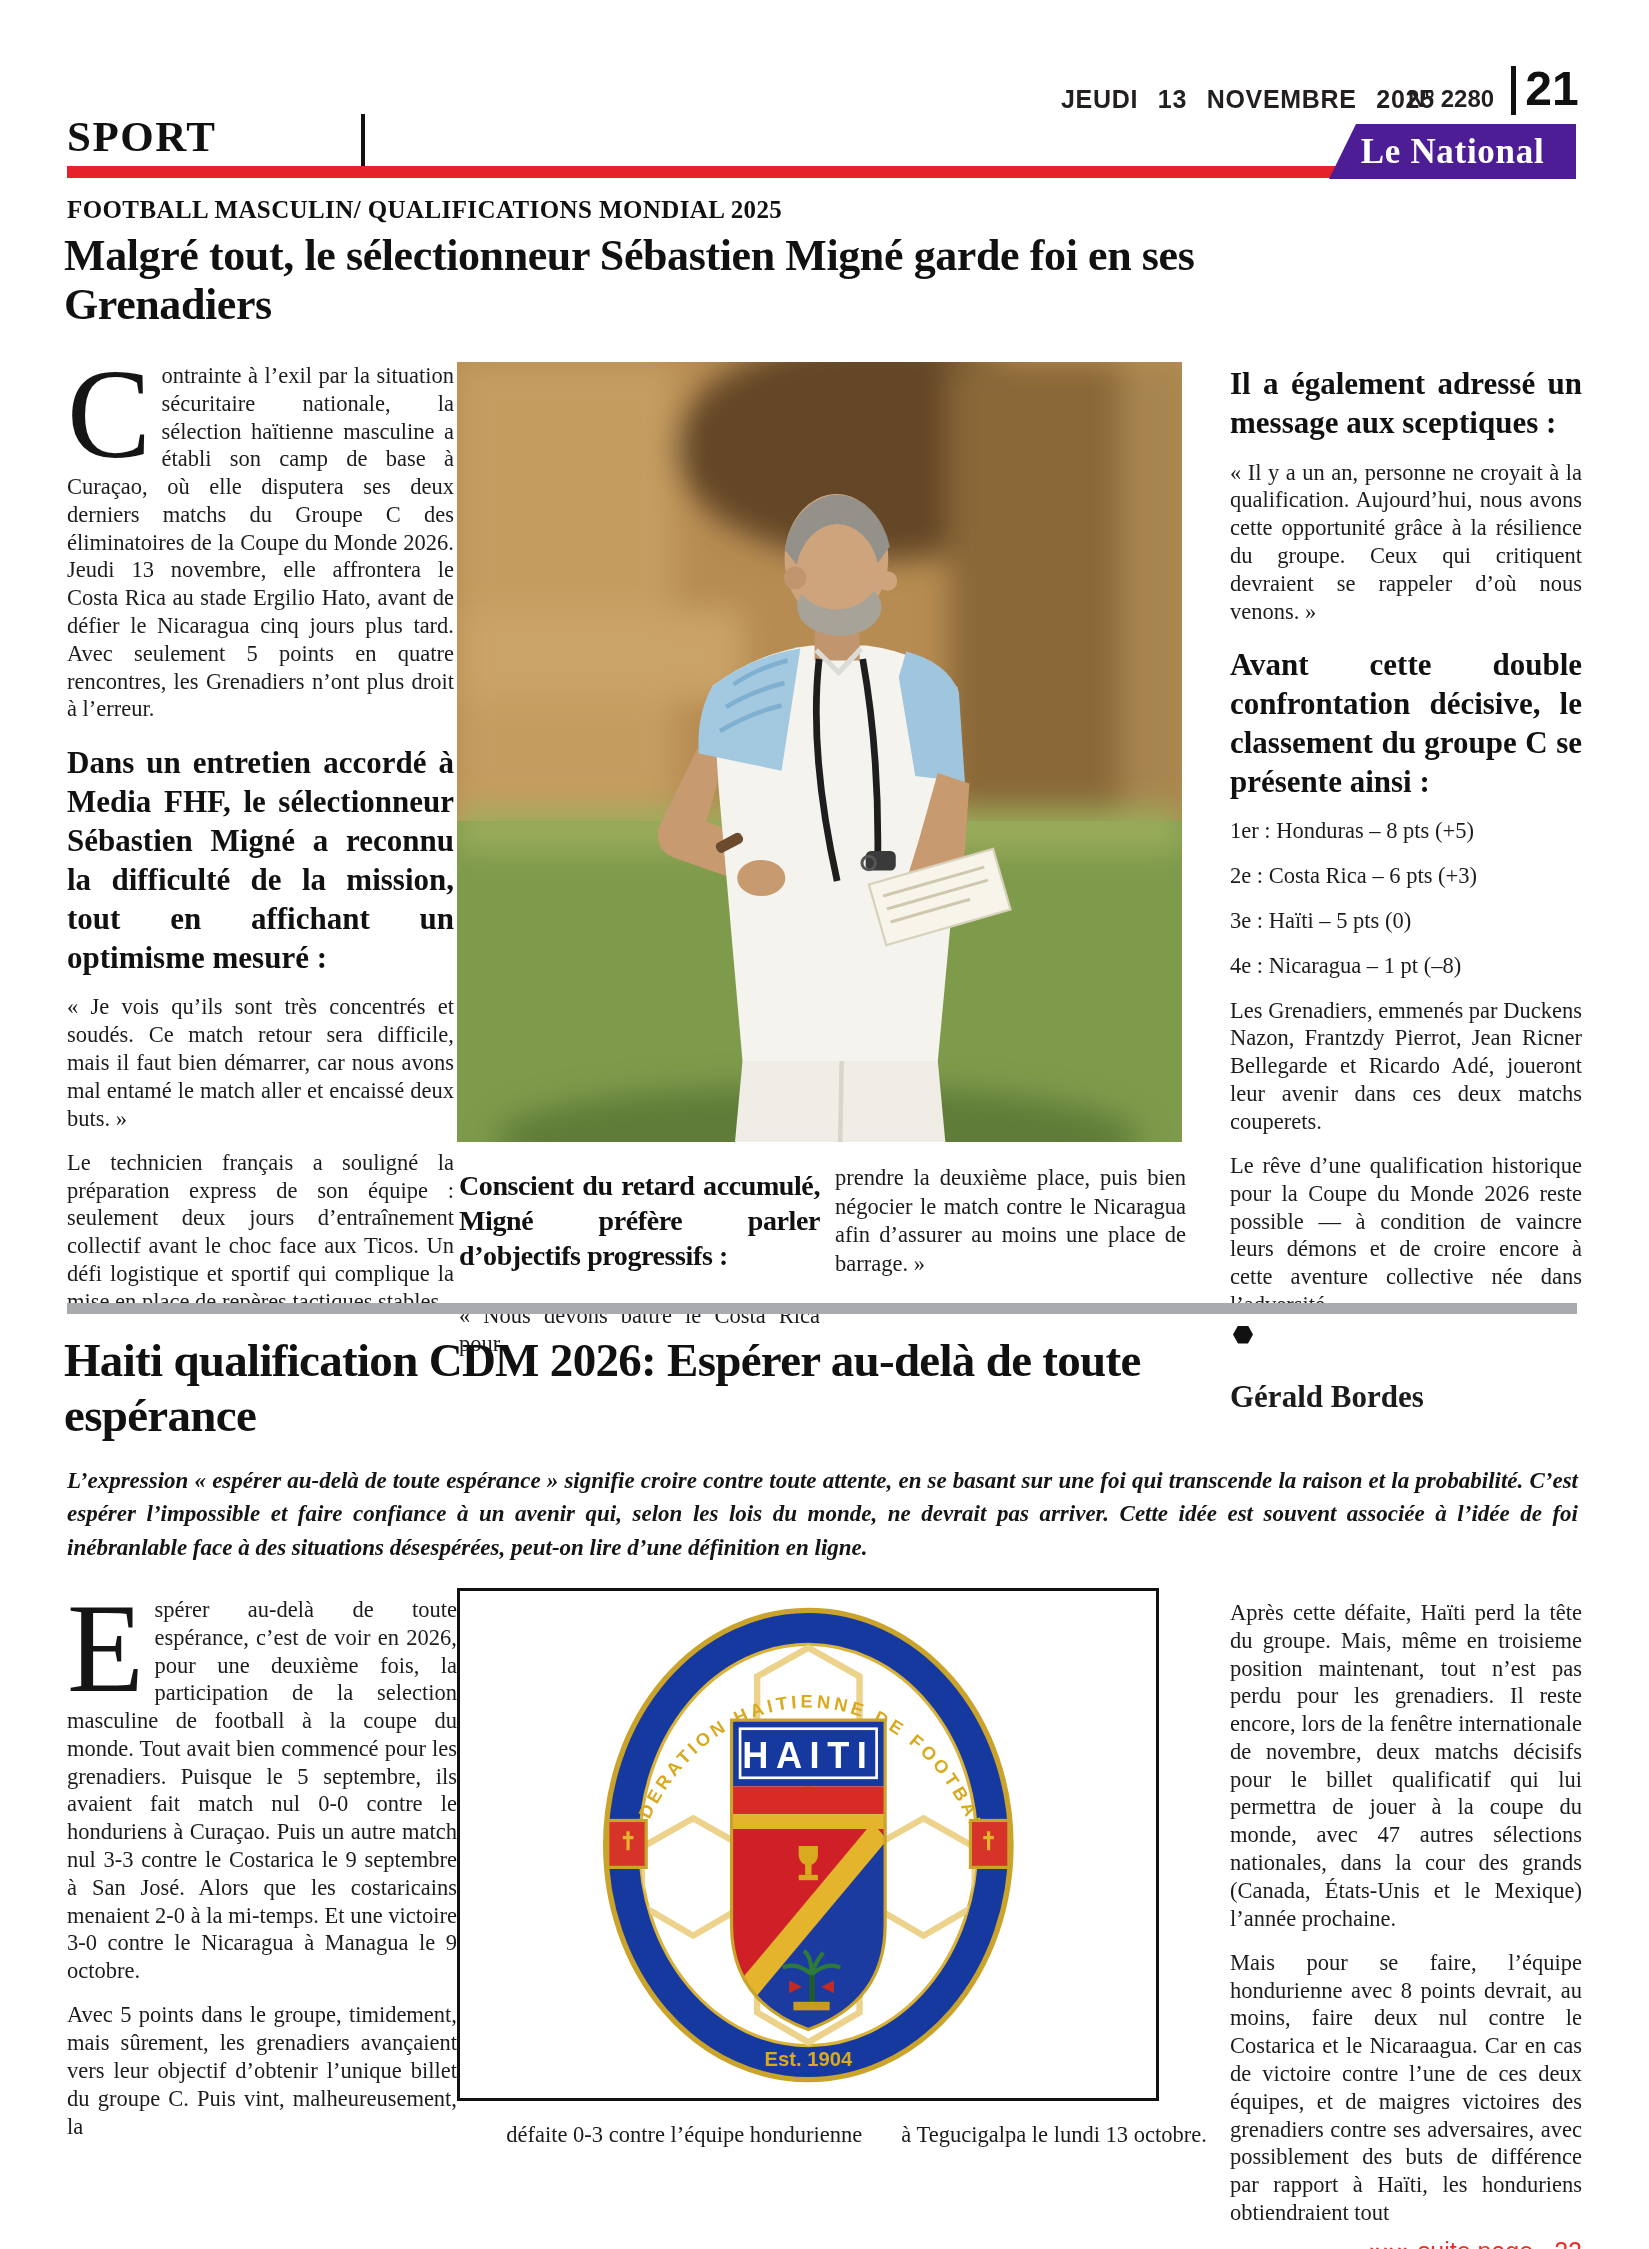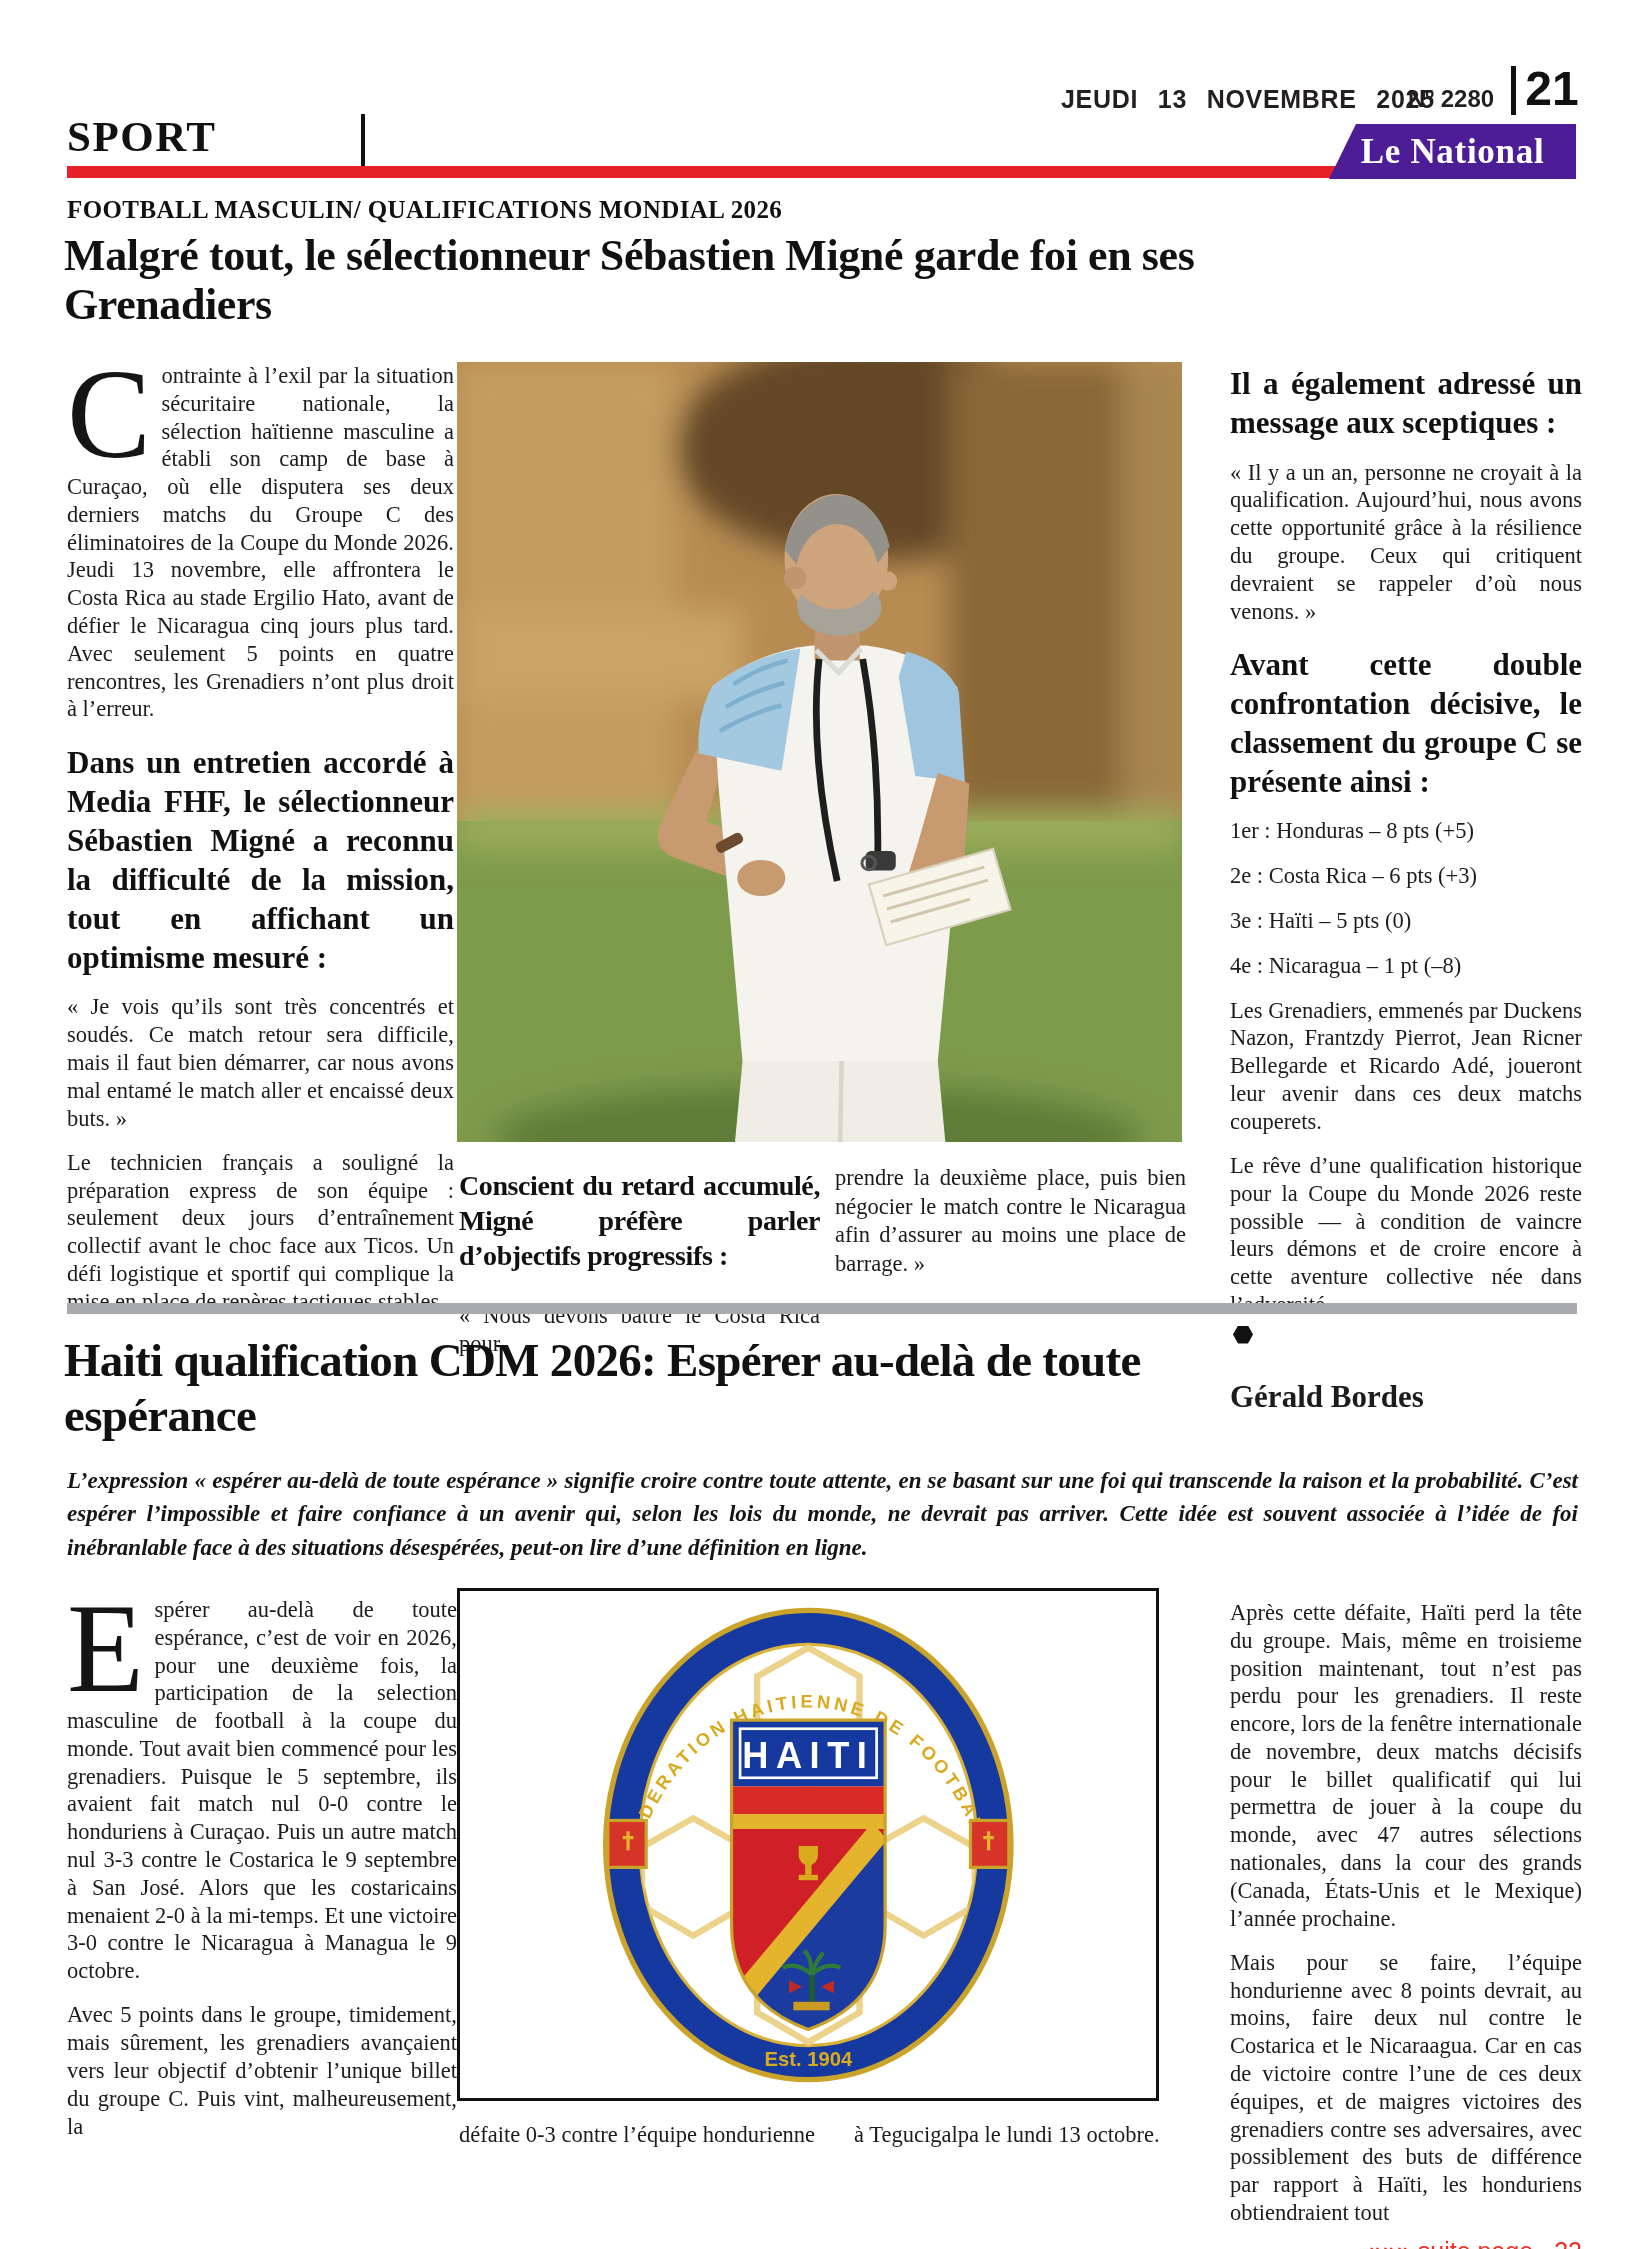--- a/index.html
+++ b/index.html
@@ -44,21 +44,21 @@
   .cap-bold { font:bold 28px/1.25 "Liberation Serif", serif; color:#111; letter-spacing:-0.4px; }
   .cap-quote-start { margin-top:28.5px; font:22.5px/1.25 "Liberation Serif", serif; }
   .a1-cap-right { position:absolute; left:835px; top:1164px; width:351px; text-align:justify; font:22.5px/1.27 "Liberation Serif", serif; }
   
   .divider { position:absolute; left:67px; top:1303px; width:1510px; height:10.5px; background:#a8aaad; }
   .headline2 { position:absolute; left:64px; top:1333px; width:1200px; font:bold 47px/1.16 "Liberation Serif", serif; color:#111; letter-spacing:-0.7px; }
   .intro2 { position:absolute; left:67px; top:1464px; width:1511px; font:bold italic 23px/1.45 "Liberation Serif", serif; text-align:justify; color:#151515; }
   .logo-box { position:absolute; left:457px; top:1588px; width:702px; height:513px; border:3.7px solid #111; background:#ffffff;
     display:flex; align-items:center; justify-content:center; }
   .logo-box svg { height:480px; }
-  .a2-caption { position:absolute; left:459px; top:2121px; width:757px; font:22.5px/1.25 "Liberation Serif", serif; display:flex; gap:39px; white-space:nowrap; }
+  .a2-caption { position:absolute; left:478px; top:2121px; width:757px; font:22.5px/1.25 "Liberation Serif", serif; display:flex; gap:39px; white-space:nowrap;justify-content:center; }
   .suite-line { margin-top:10.5px; text-align:right; font:25px "Liberation Sans", sans-serif; color:#ee2e24; }
   .suite-line .pg { margin-left:21px; }
 </style>
 </head>
 <body>
 
 <div class="page">
 
   <div class="date-line">JEUDI 13 NOVEMBRE 2025</div>
   <div class="issue-number">Nº 2280</div>
@@ -66,21 +66,21 @@
     <div class="page-num-bar"></div>
     <div class="page-num">21</div>
   </div>
   <div class="section-title">SPORT</div>
   <div class="section-bar"></div>
   <div class="red-rule"></div>
   <div class="brand-banner">
     <span>Le National</span>
   </div>
 
-  <div class="kicker">FOOTBALL MASCULIN/ QUALIFICATIONS MONDIAL 2026</div>
+  <div class="kicker">FOOTBALL MASCULIN/ QUALIFICATIONS MONDIAL 2025</div>
   <h1 class="headline1">Malgré tout, le sélectionneur Sébastien Migné garde foi en ses Grenadiers</h1>
 
   <div class="col a1-left body-text">
     <p><span class="dropcap">C</span><span>ontrainte à l’exil par la situation sécuritaire nationale, la sélection haïtienne masculine a établi son camp de base à Curaçao, où elle disputera ses deux derniers matchs du Groupe C des éliminatoires de la Coupe du Monde 2026. Jeudi 13 novembre, elle affrontera le Costa Rica au stade Ergilio Hato, avant de défier le Nicaragua cinq jours plus tard. Avec seulement 5 points en quatre rencontres, les Grenadiers n’ont plus droit à l’erreur.</span></p>
     <p class="bold-sub mt">Dans un entretien accordé à Media FHF, le sélectionneur Sébastien Migné a reconnu la difficulté de la mission, tout en affichant un optimisme mesuré :</p>
     <p class="mt-sm">« Je vois qu’ils sont très concentrés et soudés. Ce match retour sera difficile, mais il faut bien démarrer, car nous avons mal entamé le match aller et encaissé deux buts. »</p>
     <p class="mt-sm">Le technicien français a souligné la préparation express de son équipe : seulement deux jours d’entraînement collectif avant le choc face aux Ticos. Un défi logistique et sportif qui complique la mise en place de repères tactiques stables.</p>
   </div>
 
   <div class="photo-box">

